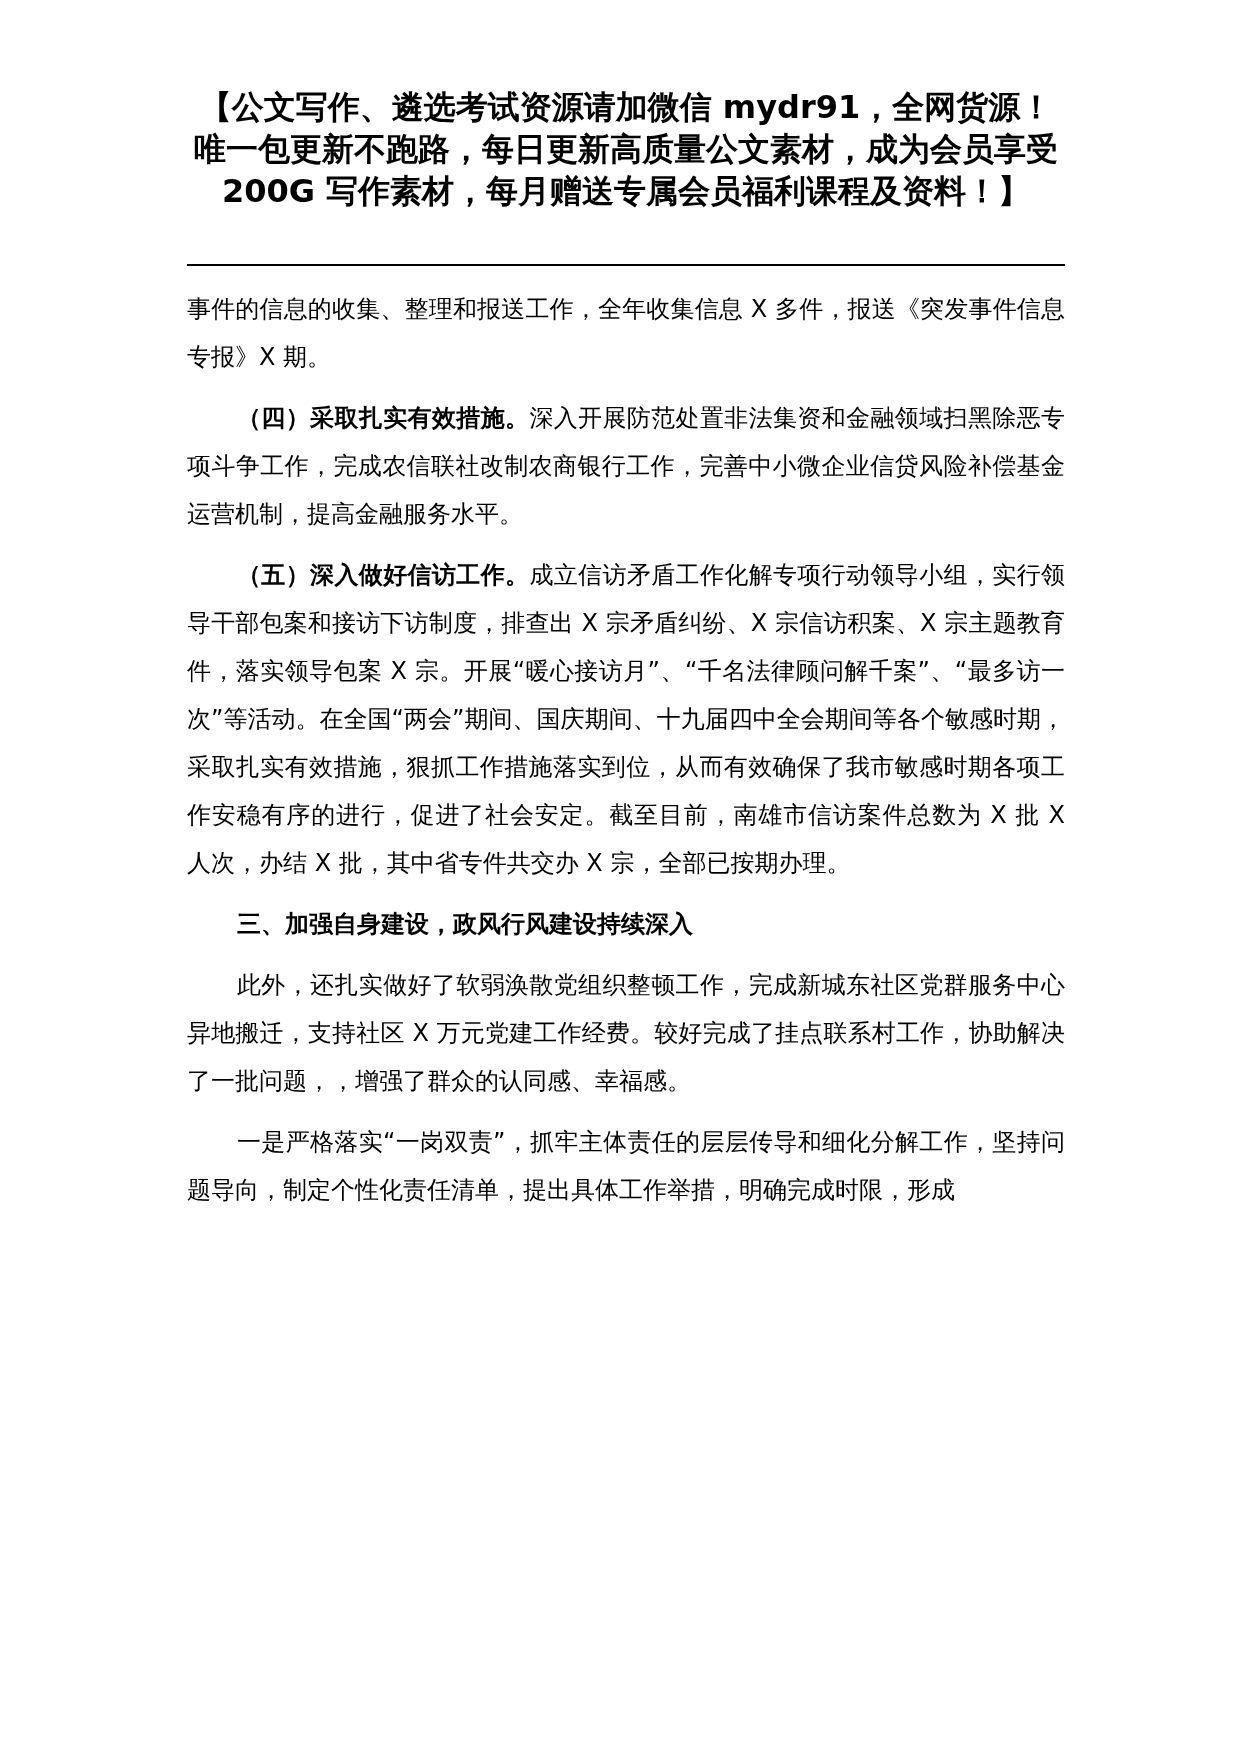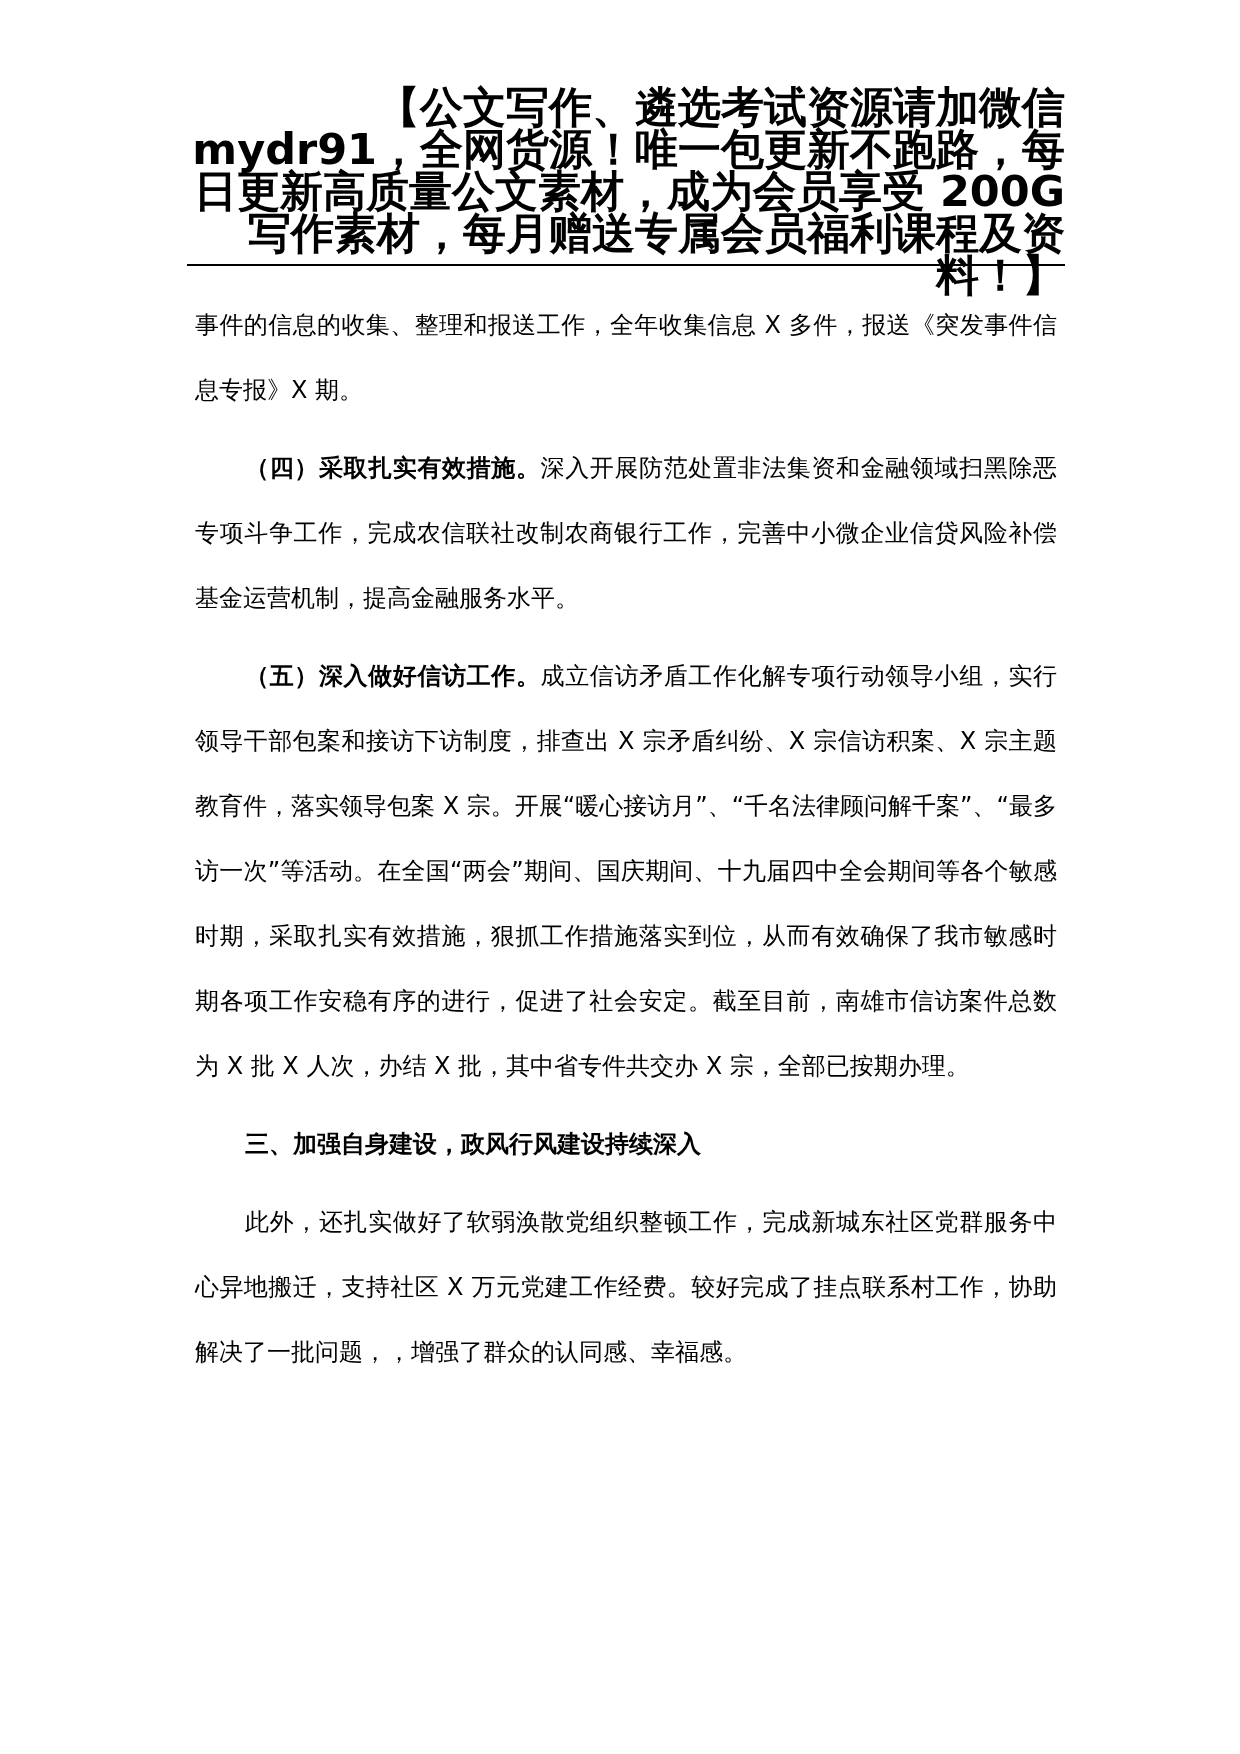--- a/index.html
+++ b/index.html
@@ -1,22 +1,22 @@
 <!DOCTYPE html>
 <html><head>
   <meta charset="utf-8">
   <style>
     html, body { margin: 0; padding: 0; background: #ffffff; }
     body { width: 1240px; height: 1754px; position: relative; overflow: hidden;
            font-family: "DejaVu Sans", "Liberation Sans", sans-serif; color: #000; }
-    .header { position: absolute; left: 187px; top: 86px; width: 878px; text-align: right;
-              font-weight: bold; font-size: 43px; line-height: 42px; letter-spacing: 0px; }
+    .header { position: absolute; left: 187px; top: 86px; width: 878px; text-align: center;
+              font-weight: bold; font-size: 32px; line-height: 42px; letter-spacing: 0px; }
     .header-rule { position: absolute; left: 187px; top: 264px; width: 878px; height: 2px; background: #000; }
     .body { position: absolute; left: 187px; top: 285px; width: 878px; font-size: 24px; }
-    .p { margin: 8px; line-height: 65px; text-align: justify; text-justify: inter-character; }
+    .p { margin: 0; line-height: 48px; text-align: justify; text-justify: inter-character; }
     .indent { text-indent: 50px; }
     .gap { margin-top: 13px; }
     b { font-weight: bold; }
   </style>
 </head>
 <body>
 
 <div class="header">
   <span>【公文写作、遴选考试资源请加微信 mydr91，全网货源！唯一包更新不跑路，每日更新高质量公文素材，成为会员享受 200G 写作素材，每月赠送专属会员福利课程及资料！】</span>
 </div>
@@ -31,13 +31,16 @@
   </p>
   <p class="p indent gap">
     <b>（五）深入做好信访工作。</b><span>成立信访矛盾工作化解专项行动领导小组，实行领导干部包案和接访下访制度，排查出 X 宗矛盾纠纷、X 宗信访积案、X 宗主题教育件，落实领导包案 X 宗。开展“暖心接访月”、“千名法律顾问解千案”、“最多访一次”等活动。在全国“两会”期间、国庆期间、十九届四中全会期间等各个敏感时期，采取扎实有效措施，狠抓工作措施落实到位，从而有效确保了我市敏感时期各项工作安稳有序的进行，促进了社会安定。截至目前，南雄市信访案件总数为 X 批 X 人次，办结 X 批，其中省专件共交办 X 宗，全部已按期办理。</span>
   </p>
   <p class="p indent gap">
     <b>三、加强自身建设，政风行风建设持续深入</b>
   </p>
   <p class="p indent gap">
     <span>此外，还扎实做好了软弱涣散党组织整顿工作，完成新城东社区党群服务中心异地搬迁，支持社区 X 万元党建工作经费。较好完成了挂点联系村工作，协助解决了一批问题，，增强了群众的认同感、幸福感。</span>
   </p>
+  <p class="p indent gap">
+    <span>一是严格落实“一岗双责”，抓牢主体责任的层层传导和细化分解工作，坚持问题导向，制定个性化责任清单，提出具体工作举措，明确完成时限，形成</span>
+  </p>
 </div>
 
 </body></html>

